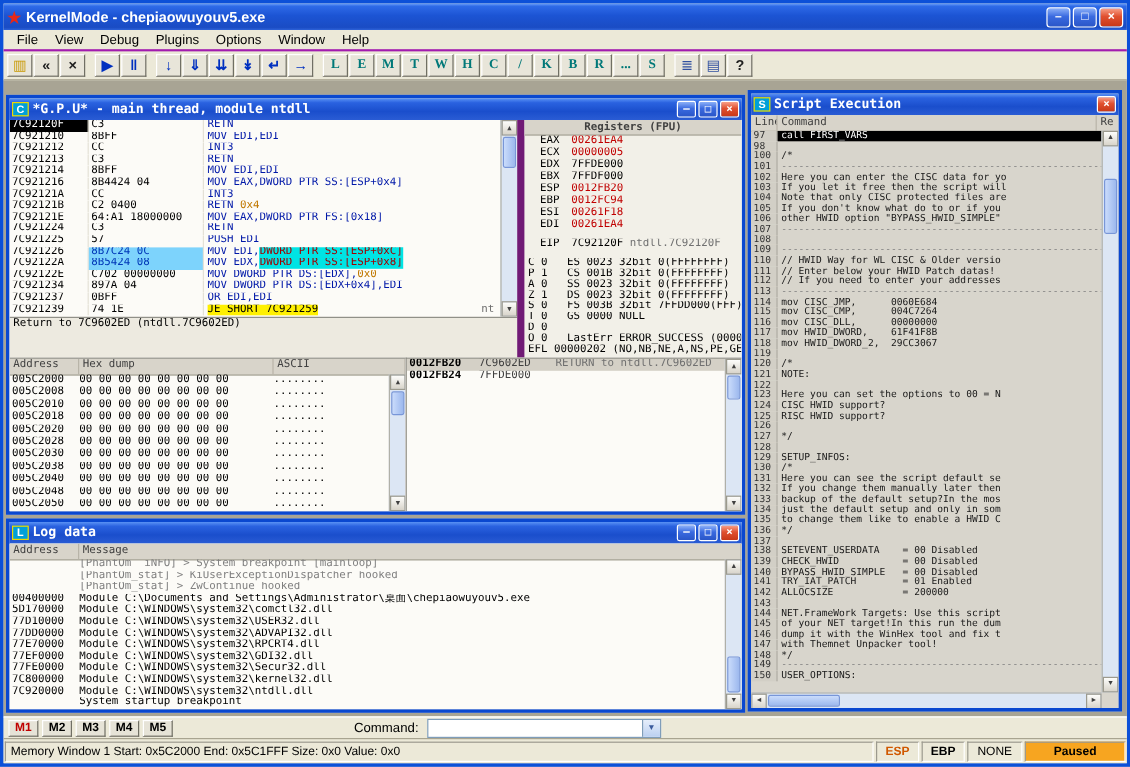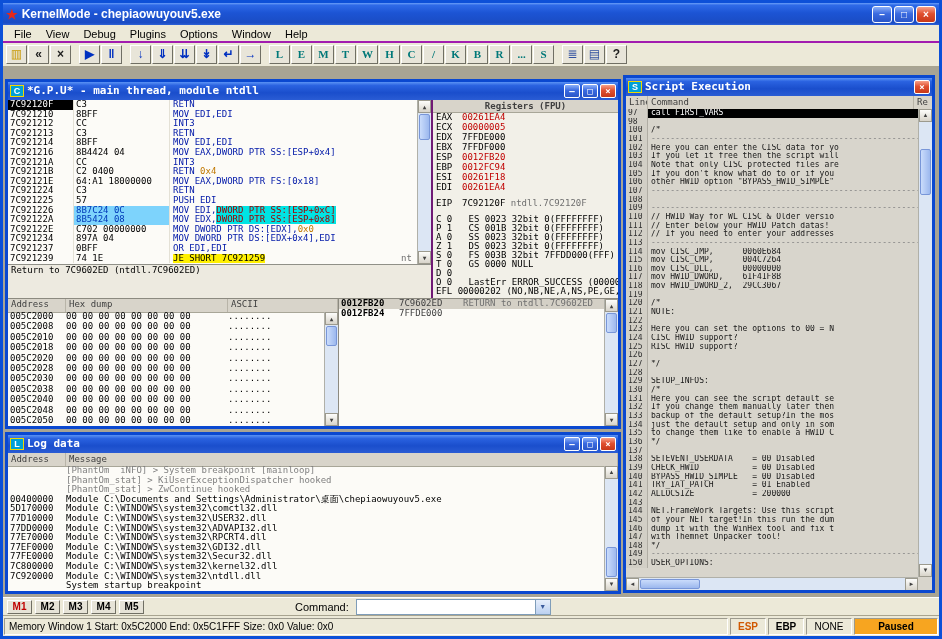--- a/index.html
+++ b/index.html
@@ -52,23 +52,23 @@
 .c-insn{flex:1;padding-left:3px}
 .c-comment{flex:0 0 16px;color:#707070}
 .addr-cur{background:#000;color:#fff}
 .bytes-hl{background:#7dd3fc;color:#0038B8}
 .seg-n{color:#0018A8}
 .seg-c{background:#00E4E4;color:#A00000}
 .seg-y{background:#FFF000;color:#000}
 .seg-imm{color:#C07800}
 #info-pane{left:0;top:164px;width:423px;height:34px;background:#EDEAE0;border-top:1px solid #909088;padding:1px 3px}
 
-#reg-pane{left:423px;top:0;width:187px;height:198px;background:#F2F0E8;border-left:2px solid #701a75}
+#reg-pane{left:423px;top:0;width:187px;height:198px;background:#F2F0E8;border-left:6px solid #701a75}
 .reg-head{height:13px;background:#D8D4CA;border-bottom:1px solid #A8A698;text-align:center;font-weight:bold;color:#404040;line-height:12px}
-.reg-row{height:10px;padding-left:3px;white-space:pre;overflow:hidden}
+.reg-row{height:10px;padding-left:13px;white-space:pre;overflow:hidden}
 .reg-name{display:inline-block;width:26px}
 .reg-val.r{color:#C00000}
 .reg-extra{color:#707070}
 .reg-gap{height:6px}
 .flag-row{height:9px;padding-left:3px;white-space:pre;overflow:hidden}
 
 .pane-head{display:flex;height:14px;background:#D8D4CA;border-bottom:1px solid #A8A698;color:#404040}
 .ph-cell{padding:1px 3px;border-right:1px solid #B8B4A8;overflow:hidden;white-space:nowrap}
 .ph-addr{flex:0 0 58px}.ph-hex{flex:0 0 162px}.ph-ascii{flex:1}.ph-flex{flex:1}
 .ph-line{flex:0 0 22px}.ph-re{flex:0 0 18px;border-right:none}

